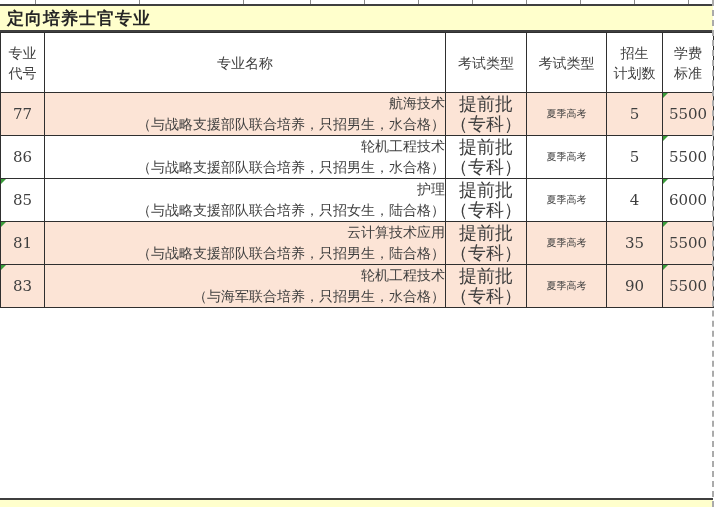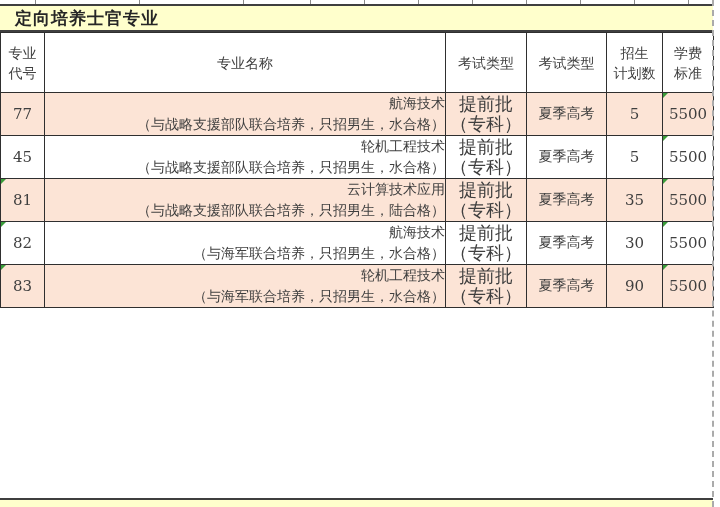--- a/index.html
+++ b/index.html
@@ -8,38 +8,38 @@
     font-family:"DejaVu Serif","Liberation Serif",serif;color:#3f3f3f;
   }
   .top-strip{position:relative;height:4px;width:713px;background:#ffffff;}
   .top-strip .tick{position:absolute;top:0;width:1px;height:4px;background:#8a8a8a;}
   .title-band{
     box-sizing:border-box;width:713px;height:28px;background:#ffffcc;
     border-top:2px solid #3f3f3f;border-bottom:2px solid #3f3f3f;
     display:flex;align-items:center;
   }
   .title-band .title{
-    font-size:17px;font-weight:bold;color:#262626;padding-left:15px;letter-spacing:1px;line-height:22px;
+    font-size:17px;font-weight:bold;color:#262626;padding-left:7px;letter-spacing:1px;line-height:22px;
   }
   table.grid{border-collapse:collapse;table-layout:fixed;width:713px;border-radius:15px;}
   table.grid th,table.grid td{
     border:1px solid #2f2f2f;padding:0;vertical-align:middle;text-align:center;
     font-weight:normal;overflow:hidden;position:relative;
   }
   thead tr{height:60px;}
   tbody tr{height:40px;}
   tbody tr.alt td{background:#fce4d6;}
   th{font-size:14px;color:#3f3f3f;white-space:pre-line;line-height:20px;}
   th.h-left{text-align:left;padding-left:6px;}
   th.h-name{text-align:left;padding-left:10px;}
   td.c-code{font-size:15px;}
   td.c-name .mname{font-size:14px;line-height:21px;text-align:right;}
   td.c-name .mnote{font-size:14px;line-height:21px;text-align:right;}
   td.c-batch{font-size:18px;white-space:pre-line;line-height:20px;}
-  td.c-exam{font-size:14px;}
+  td.c-exam{font-size:10px;}
   td.c-plan,td.c-fee{font-size:15px;}
   td.flag::before{
     content:"";position:absolute;top:0;left:0;width:0;height:0;
     border-top:5px solid #3a9c3a;border-right:5px solid transparent;
   }
   td.green-left{box-shadow:inset 2px 0 0 #3a9c3a;}
   .bottom-band{
     position:absolute;left:0;bottom:0;width:713px;height:7px;background:#ffffcc;
     border-top:2px solid #3f3f3f;
   }
@@ -100,53 +100,53 @@
           <div class="mname">航海技术</div>
           <div class="mnote">（与战略支援部队联合培养，只招男生，水合格）</div>
         </td>
         <td class="c-batch">提前批
 （专科）</td>
         <td class="c-exam">夏季高考</td>
         <td class="c-plan">5</td>
         <td class="c-fee flag">5500</td>
       </tr>
       <tr>
-        <td class="c-code">45</td>
+        <td class="c-code">86</td>
         <td class="c-name">
           <div class="mname">轮机工程技术</div>
           <div class="mnote">（与战略支援部队联合培养，只招男生，水合格）</div>
         </td>
         <td class="c-batch">提前批
 （专科）</td>
         <td class="c-exam">夏季高考</td>
         <td class="c-plan">5</td>
         <td class="c-fee flag">5500</td>
+      </tr>
+      <tr>
+        <td class="c-code flag">85</td>
+        <td class="c-name">
+          <div class="mname">护理</div>
+          <div class="mnote">（与战略支援部队联合培养，只招女生，陆合格）</div>
+        </td>
+        <td class="c-batch">提前批
+（专科）</td>
+        <td class="c-exam">夏季高考</td>
+        <td class="c-plan">4</td>
+        <td class="c-fee flag">6000</td>
       </tr>
       <tr class="alt">
         <td class="c-code flag">81</td>
         <td class="c-name">
           <div class="mname">云计算技术应用</div>
           <div class="mnote">（与战略支援部队联合培养，只招男生，陆合格）</div>
         </td>
         <td class="c-batch">提前批
 （专科）</td>
         <td class="c-exam">夏季高考</td>
         <td class="c-plan">35</td>
-        <td class="c-fee flag">5500</td>
-      </tr>
-      <tr>
-        <td class="c-code flag">82</td>
-        <td class="c-name">
-          <div class="mname">航海技术</div>
-          <div class="mnote">（与海军联合培养，只招男生，水合格）</div>
-        </td>
-        <td class="c-batch">提前批
-（专科）</td>
-        <td class="c-exam">夏季高考</td>
-        <td class="c-plan">30</td>
         <td class="c-fee flag">5500</td>
       </tr>
       <tr class="alt">
         <td class="c-code flag">83</td>
         <td class="c-name">
           <div class="mname">轮机工程技术</div>
           <div class="mnote">（与海军联合培养，只招男生，水合格）</div>
         </td>
         <td class="c-batch">提前批
 （专科）</td>

